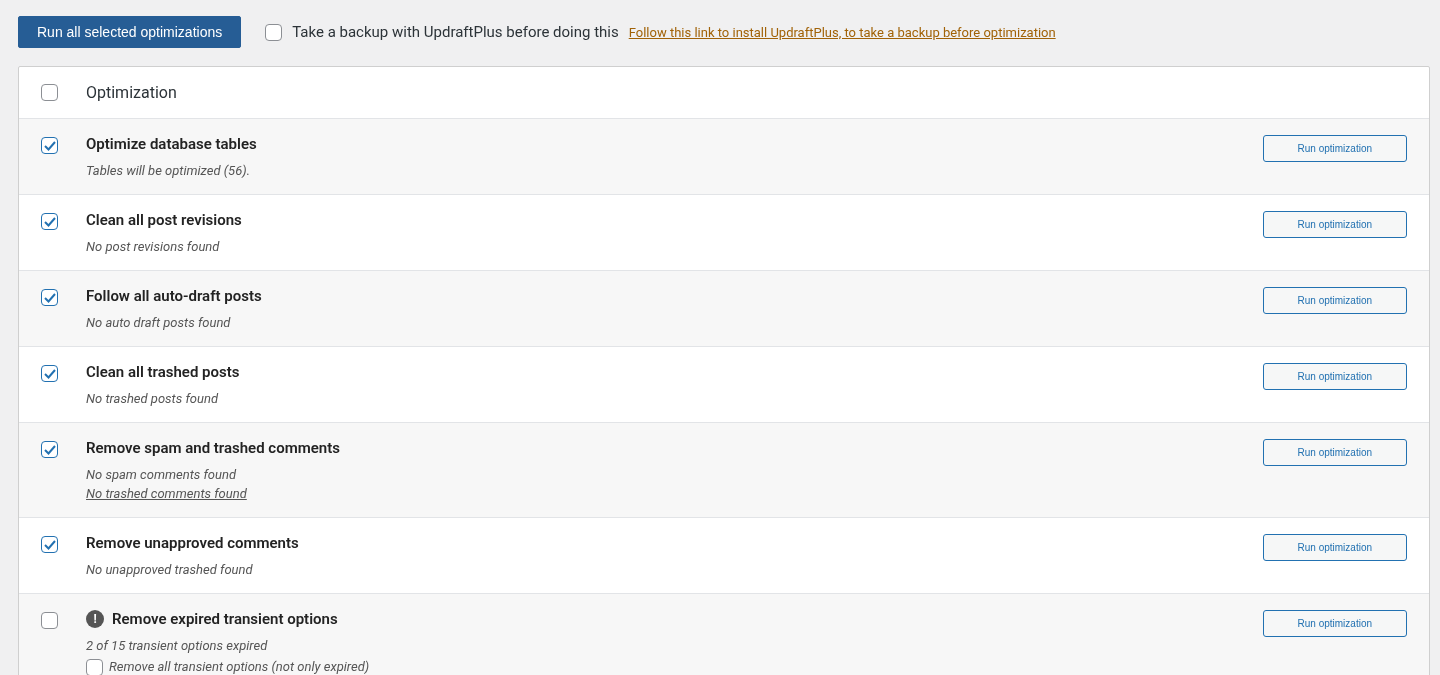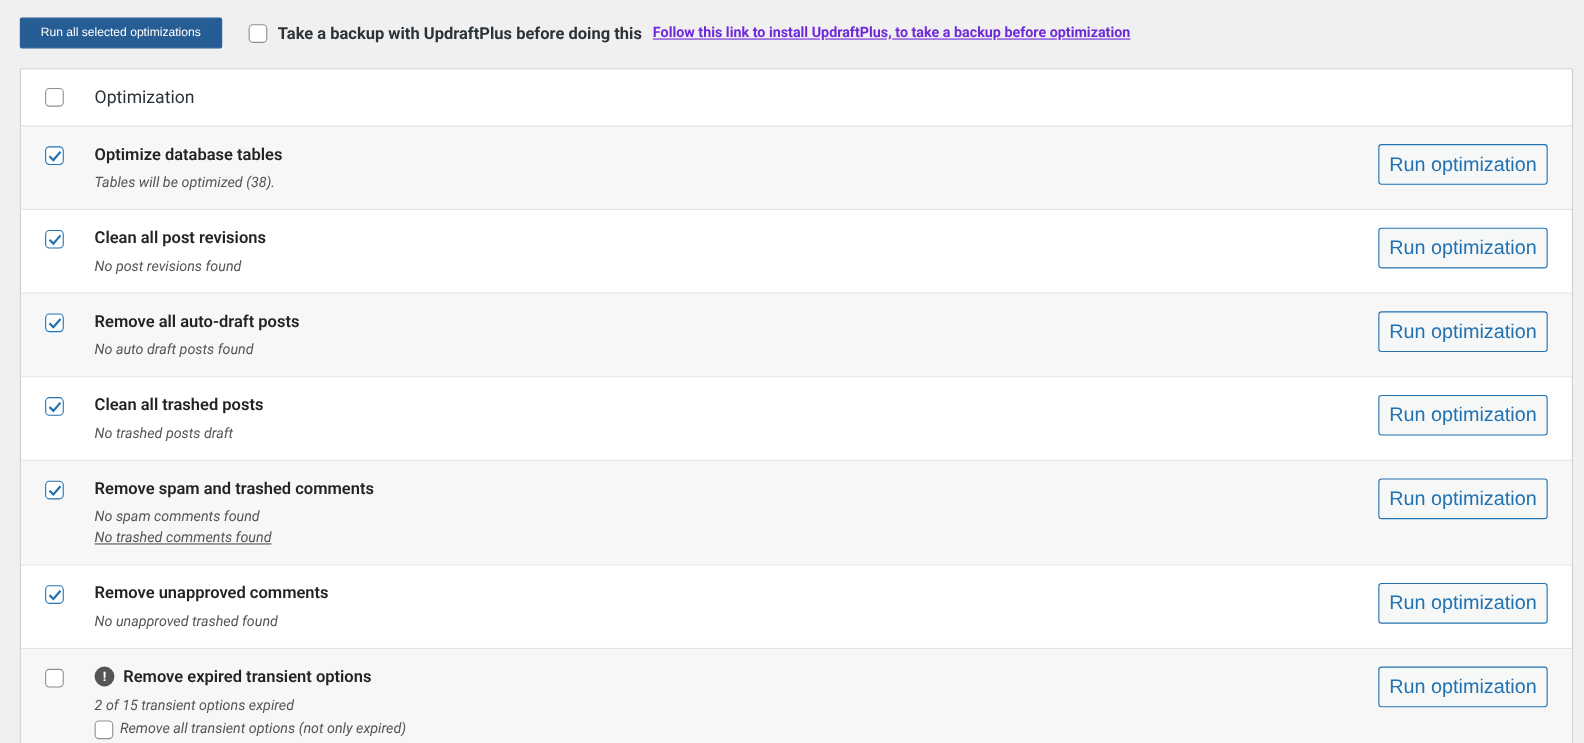--- a/index.html
+++ b/index.html
@@ -14,51 +14,50 @@
     display: flex;
     align-items: center;
     gap: 24px;
     padding: 16px 0 18px 18px;
   }
   .btn-primary {
     background: #265d95;
     color: #fff;
     border: 1px solid #265d95;
     padding: 7px 18px;
-    font-size: 11px;
+    font-size: 14px;
     border-radius: 2px;
     cursor: pointer;
   }
   .backup-label {
     display: flex;
     align-items: center;
     gap: 10px;
     font-size: 15px;
     color: #2c3338;
-    font-weight: bold;
   }
   .checkbox {
     width: 17px;
     height: 17px;
     border: 1px solid #8c8f94;
     border-radius: 4px;
     background: #fff;
     display: inline-flex;
     align-items: center;
     justify-content: center;
     cursor: pointer;
     flex-shrink: 0;
   }
   .checkbox.checked {
     border-color: #2271b1;
   }
   .checkbox.checked svg { display: block; }
   .checkbox svg { display: none; }
   .backup-link {
-    color: #6d28d9;
+    color: #a16207;
     text-decoration: underline;
     font-size: 13px;
     cursor: pointer;
   }
   .panel {
     margin: 0 10px 0 18px;
     border: 1px solid #cfcfcf;
     background: #fff;
     border-radius: 2px;
   }
@@ -111,22 +110,22 @@
     align-items: flex-start;
     gap: 6px;
     font-style: italic;
     color: #555;
     font-size: 13px;
   }
   .btn-secondary {
     background: #f6f7f7;
     border: 1px solid #2271b1;
     color: #2271b1;
-    padding: 7px 9px;
-    font-size: 18px;
+    padding: 7px 34px;
+    font-size: 10px;
     border-radius: 3px;
     cursor: pointer;
   }
   .warn-icon {
     width: 18px;
     height: 18px;
     border-radius: 50%;
     background: #555;
     color: #fff;
     display: inline-flex;
@@ -162,21 +161,21 @@
       <div class="row alt">
         <div class="cb-col"><span class="checkbox checked">
             <svg width="12" height="12" viewBox="0 0 12 12">
               <path d="M1 6 L4.5 9.5 L11 2" stroke="#2271b1" stroke-width="2" fill="none"></path>
             </svg>
           </span></div>
         <div class="content-col">
           <div class="row-title">
             <span>Optimize database tables</span>
           </div>
-          <div class="row-desc">Tables will be optimized (38).</div>
+          <div class="row-desc">Tables will be optimized (56).</div>
         </div>
         <div class="action-col"><button class="btn-secondary">Run optimization</button></div>
       </div>
       <div class="row">
         <div class="cb-col"><span class="checkbox checked">
             <svg width="12" height="12" viewBox="0 0 12 12">
               <path d="M1 6 L4.5 9.5 L11 2" stroke="#2271b1" stroke-width="2" fill="none"></path>
             </svg>
           </span></div>
         <div class="content-col">
@@ -188,37 +187,37 @@
         <div class="action-col"><button class="btn-secondary">Run optimization</button></div>
       </div>
       <div class="row alt">
         <div class="cb-col"><span class="checkbox checked">
             <svg width="12" height="12" viewBox="0 0 12 12">
               <path d="M1 6 L4.5 9.5 L11 2" stroke="#2271b1" stroke-width="2" fill="none"></path>
             </svg>
           </span></div>
         <div class="content-col">
           <div class="row-title">
-            <span>Remove all auto-draft posts</span>
+            <span>Follow all auto-draft posts</span>
           </div>
           <div class="row-desc">No auto draft posts found</div>
         </div>
         <div class="action-col"><button class="btn-secondary">Run optimization</button></div>
       </div>
       <div class="row">
         <div class="cb-col"><span class="checkbox checked">
             <svg width="12" height="12" viewBox="0 0 12 12">
               <path d="M1 6 L4.5 9.5 L11 2" stroke="#2271b1" stroke-width="2" fill="none"></path>
             </svg>
           </span></div>
         <div class="content-col">
           <div class="row-title">
             <span>Clean all trashed posts</span>
           </div>
-          <div class="row-desc">No trashed posts draft</div>
+          <div class="row-desc">No trashed posts found</div>
         </div>
         <div class="action-col"><button class="btn-secondary">Run optimization</button></div>
       </div>
       <div class="row alt">
         <div class="cb-col"><span class="checkbox checked">
             <svg width="12" height="12" viewBox="0 0 12 12">
               <path d="M1 6 L4.5 9.5 L11 2" stroke="#2271b1" stroke-width="2" fill="none"></path>
             </svg>
           </span></div>
         <div class="content-col">

